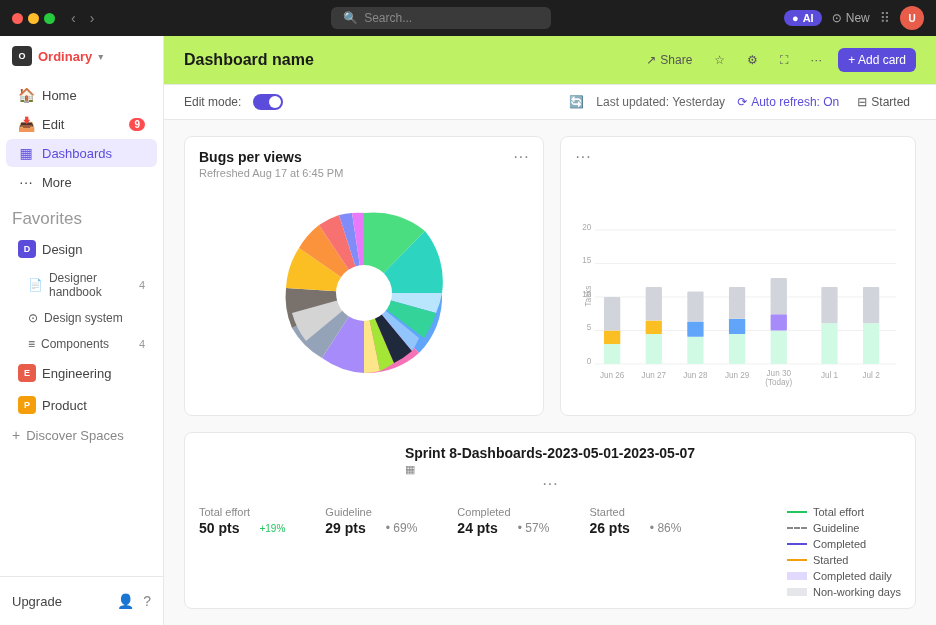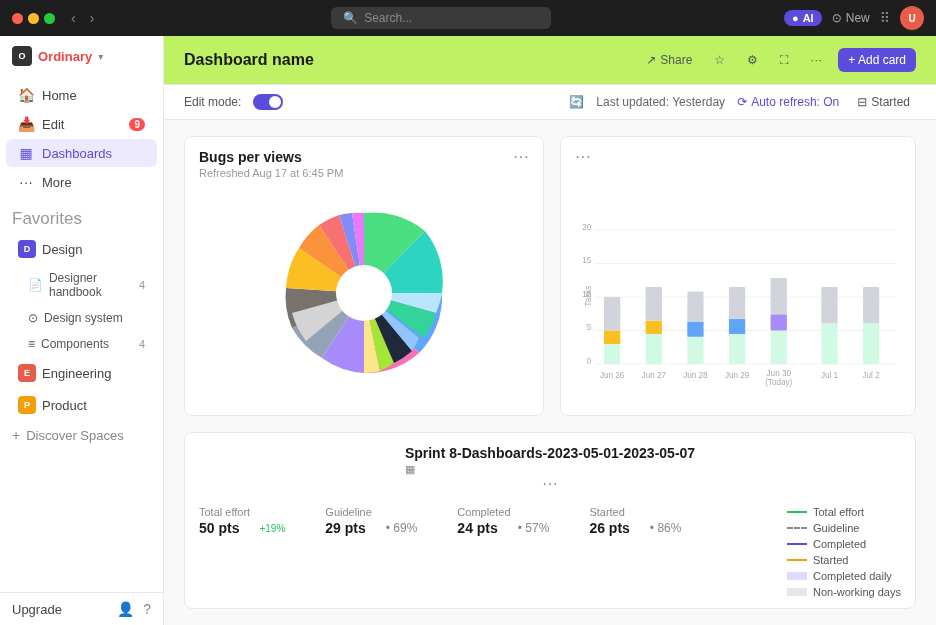--- a/index.html
+++ b/index.html
@@ -40,21 +40,21 @@
     .sidebar-item-badge { margin-left: auto; background: #ff4d4f; color: white; border-radius: 10px; padding: 1px 5px; font-size: 10px; font-weight: 600; }
     .sidebar-section-title { font-size: 17px; color: #999; padding: 8px 12px 4px; font-weight: 500; }
     .sidebar-sub-item { display: flex; align-items: center; gap: 6px; padding: 5px 12px 5px 22px; cursor: pointer; font-size: 12px; color: #555; border-radius: 4px; margin: 1px 6px; }
     .sidebar-sub-badge { margin-left: auto; font-size: 11px; color: #999; }
     .space-item { display: flex; align-items: center; gap: 6px; padding: 6px 12px; cursor: pointer; font-size: 13px; color: #444; border-radius: 6px; margin: 1px 6px; }
     .space-dot { width: 18px; height: 18px; border-radius: 4px; display: flex; align-items: center; justify-content: center; color: white; font-size: 9px; font-weight: bold; flex-shrink: 0; }
     .dot-design { background: #5b4cdb; }
     .dot-eng { background: #e85d4a; }
     .dot-product { background: #f59e0b; }
     .discover { display: flex; align-items: center; gap: 6px; padding: 6px 12px; cursor: pointer; font-size: 13px; color: #888; }
-    .sidebar-bottom { margin-top: auto; padding: 8px 12px; display: flex; align-items: flex-end; gap: 8px; border-top: 1px solid #e8e8e8; }
+    .sidebar-bottom { margin-top: auto; padding: 16px 12px; display: flex; align-items: flex-end; gap: 8px; border-top: 1px solid #e8e8e8; }
     .upgrade-btn { font-size: 13px; color: #444; cursor: pointer; flex: 1; }
 
     
     .content { flex: 1; display: flex; flex-direction: column; overflow: hidden; background: #f9f9f9; }
     .content-header { background: #bef264; padding: 12px 20px; display: flex; align-items: center; justify-content: space-between; border-bottom: 1px solid #e8e8e8; flex-shrink: 0; }
     .content-title { font-size: 16px; font-weight: 600; color: #1a1a1a; }
     .header-actions { display: flex; align-items: center; gap: 10px; }
     .header-btn { background: none; border: none; cursor: pointer; font-size: 12px; color: #555; display: flex; align-items: center; gap: 4px; padding: 4px 6px; border-radius: 4px; }
     .add-card-btn { background: #5b4cdb; color: white; border: none; border-radius: 6px; padding: 5px 10px; font-size: 12px; cursor: pointer; display: flex; align-items: center; gap: 4px; }
 

